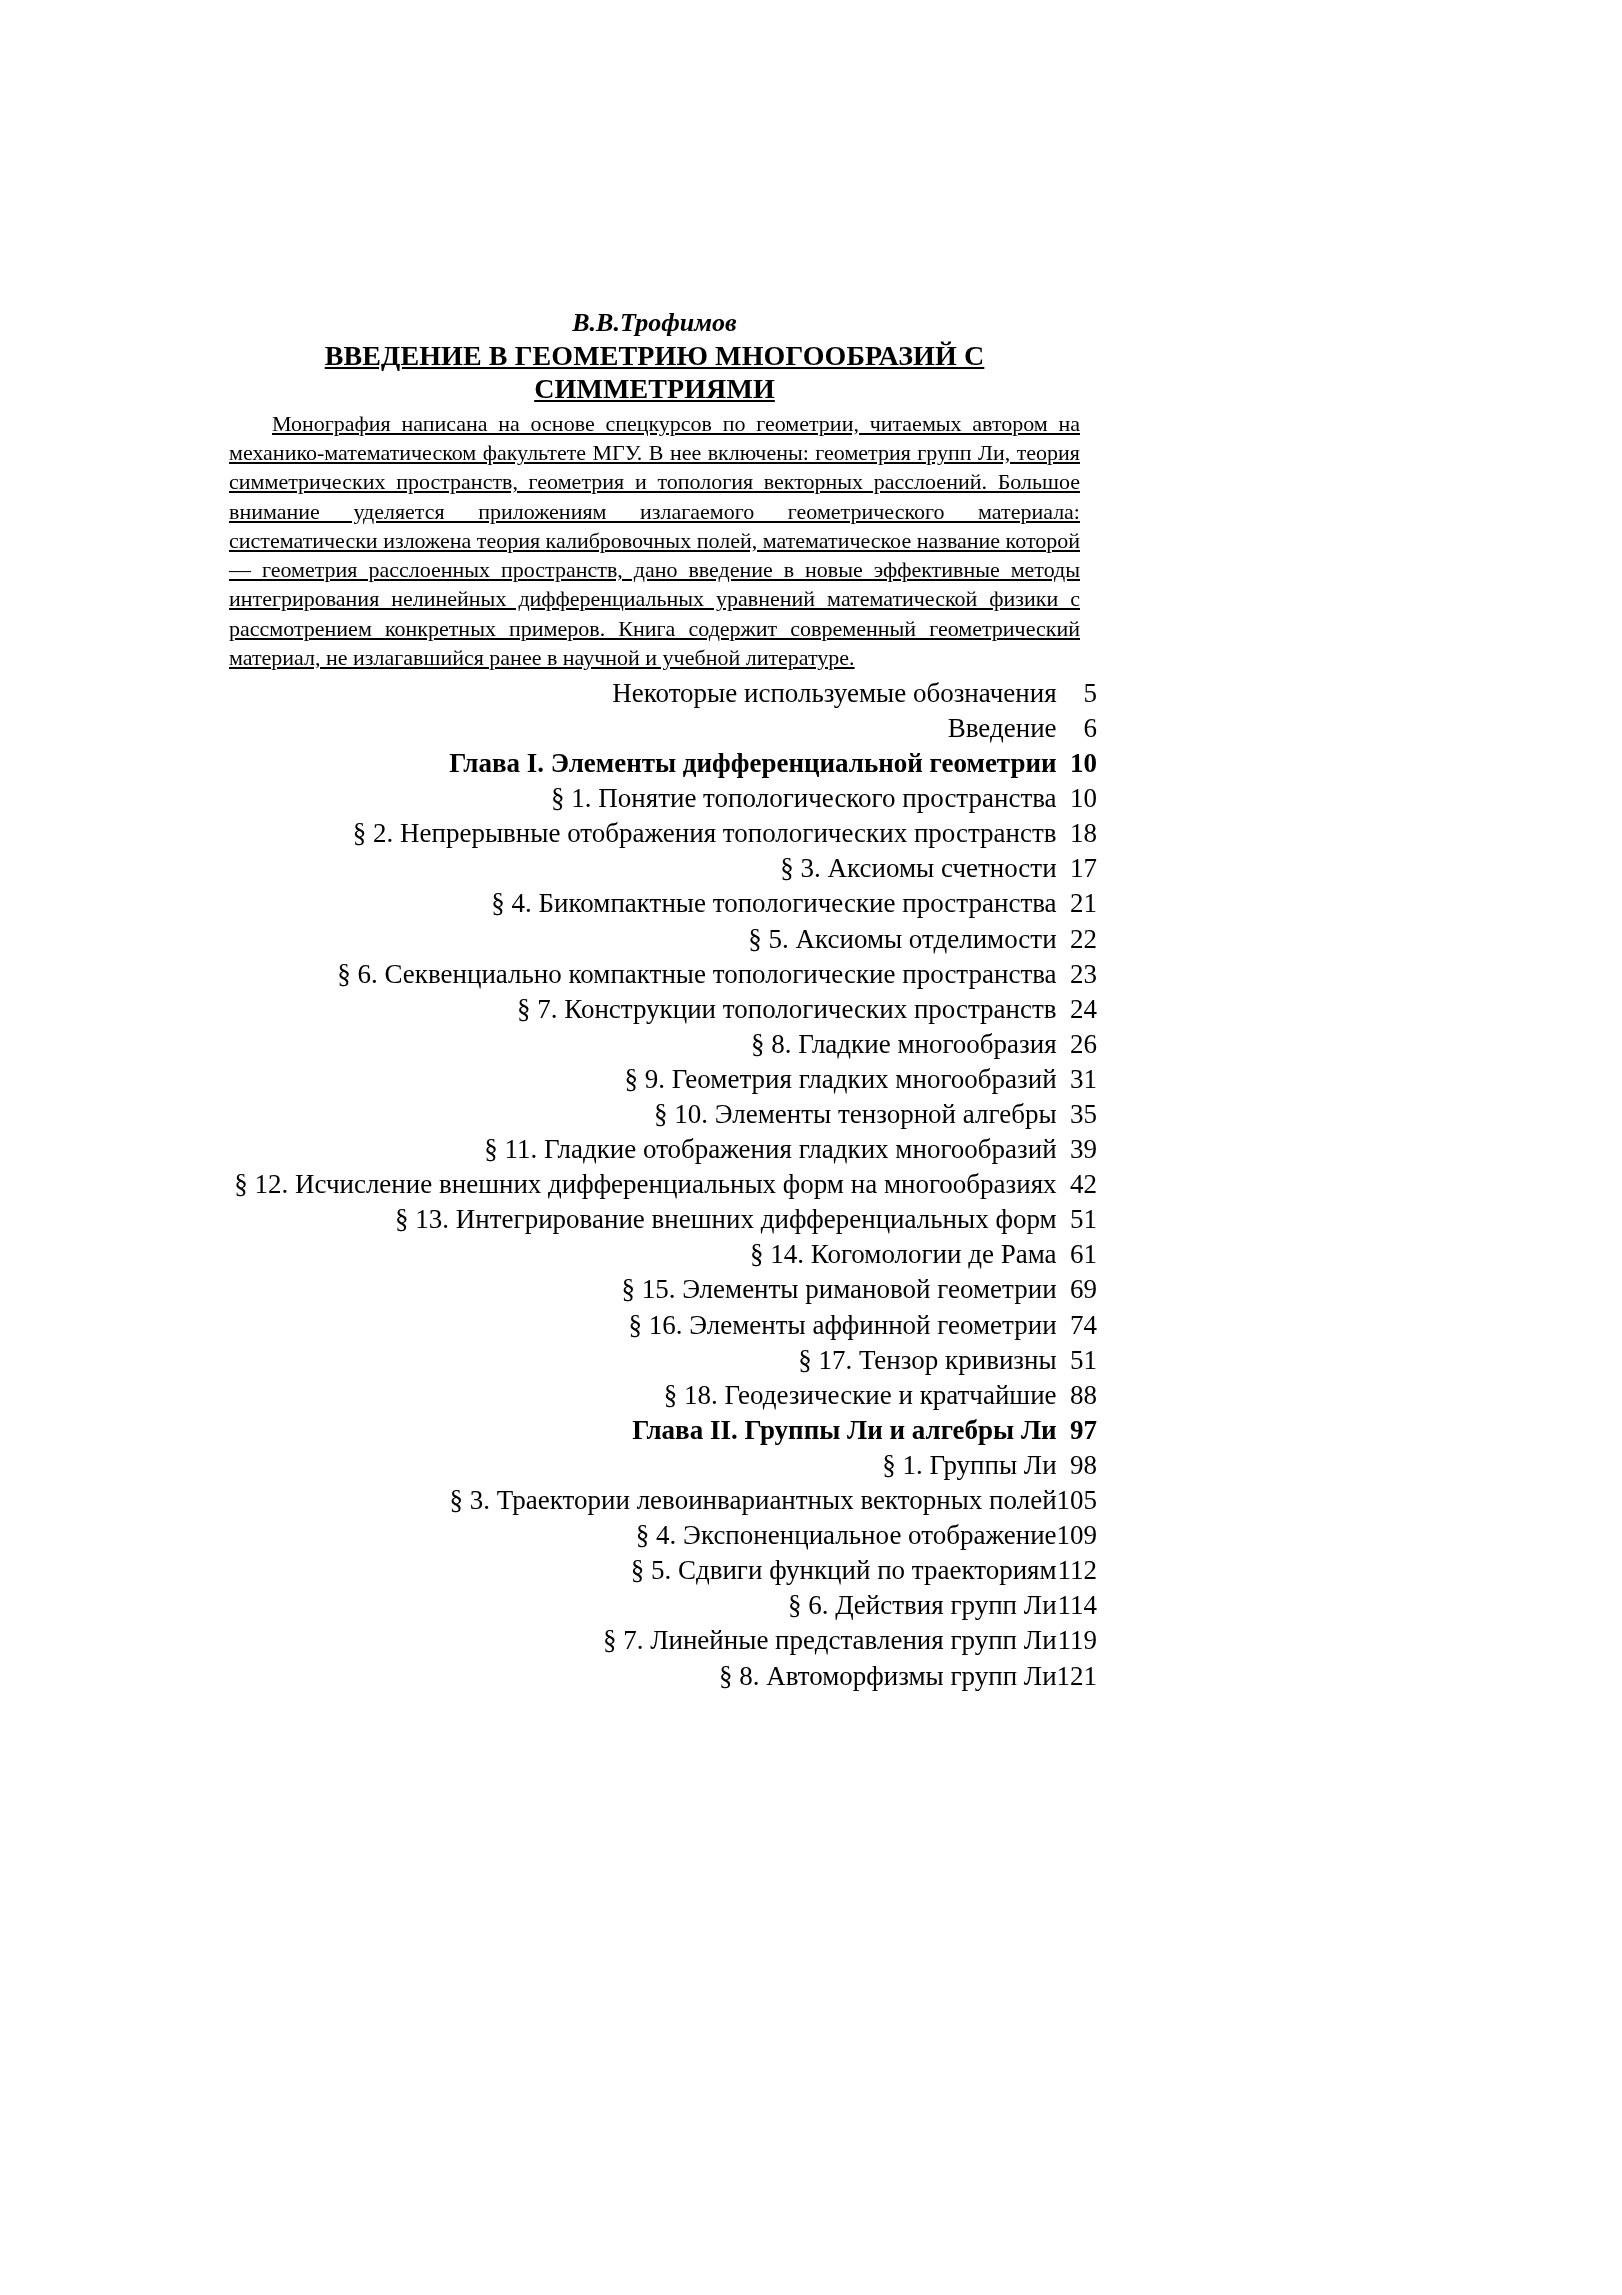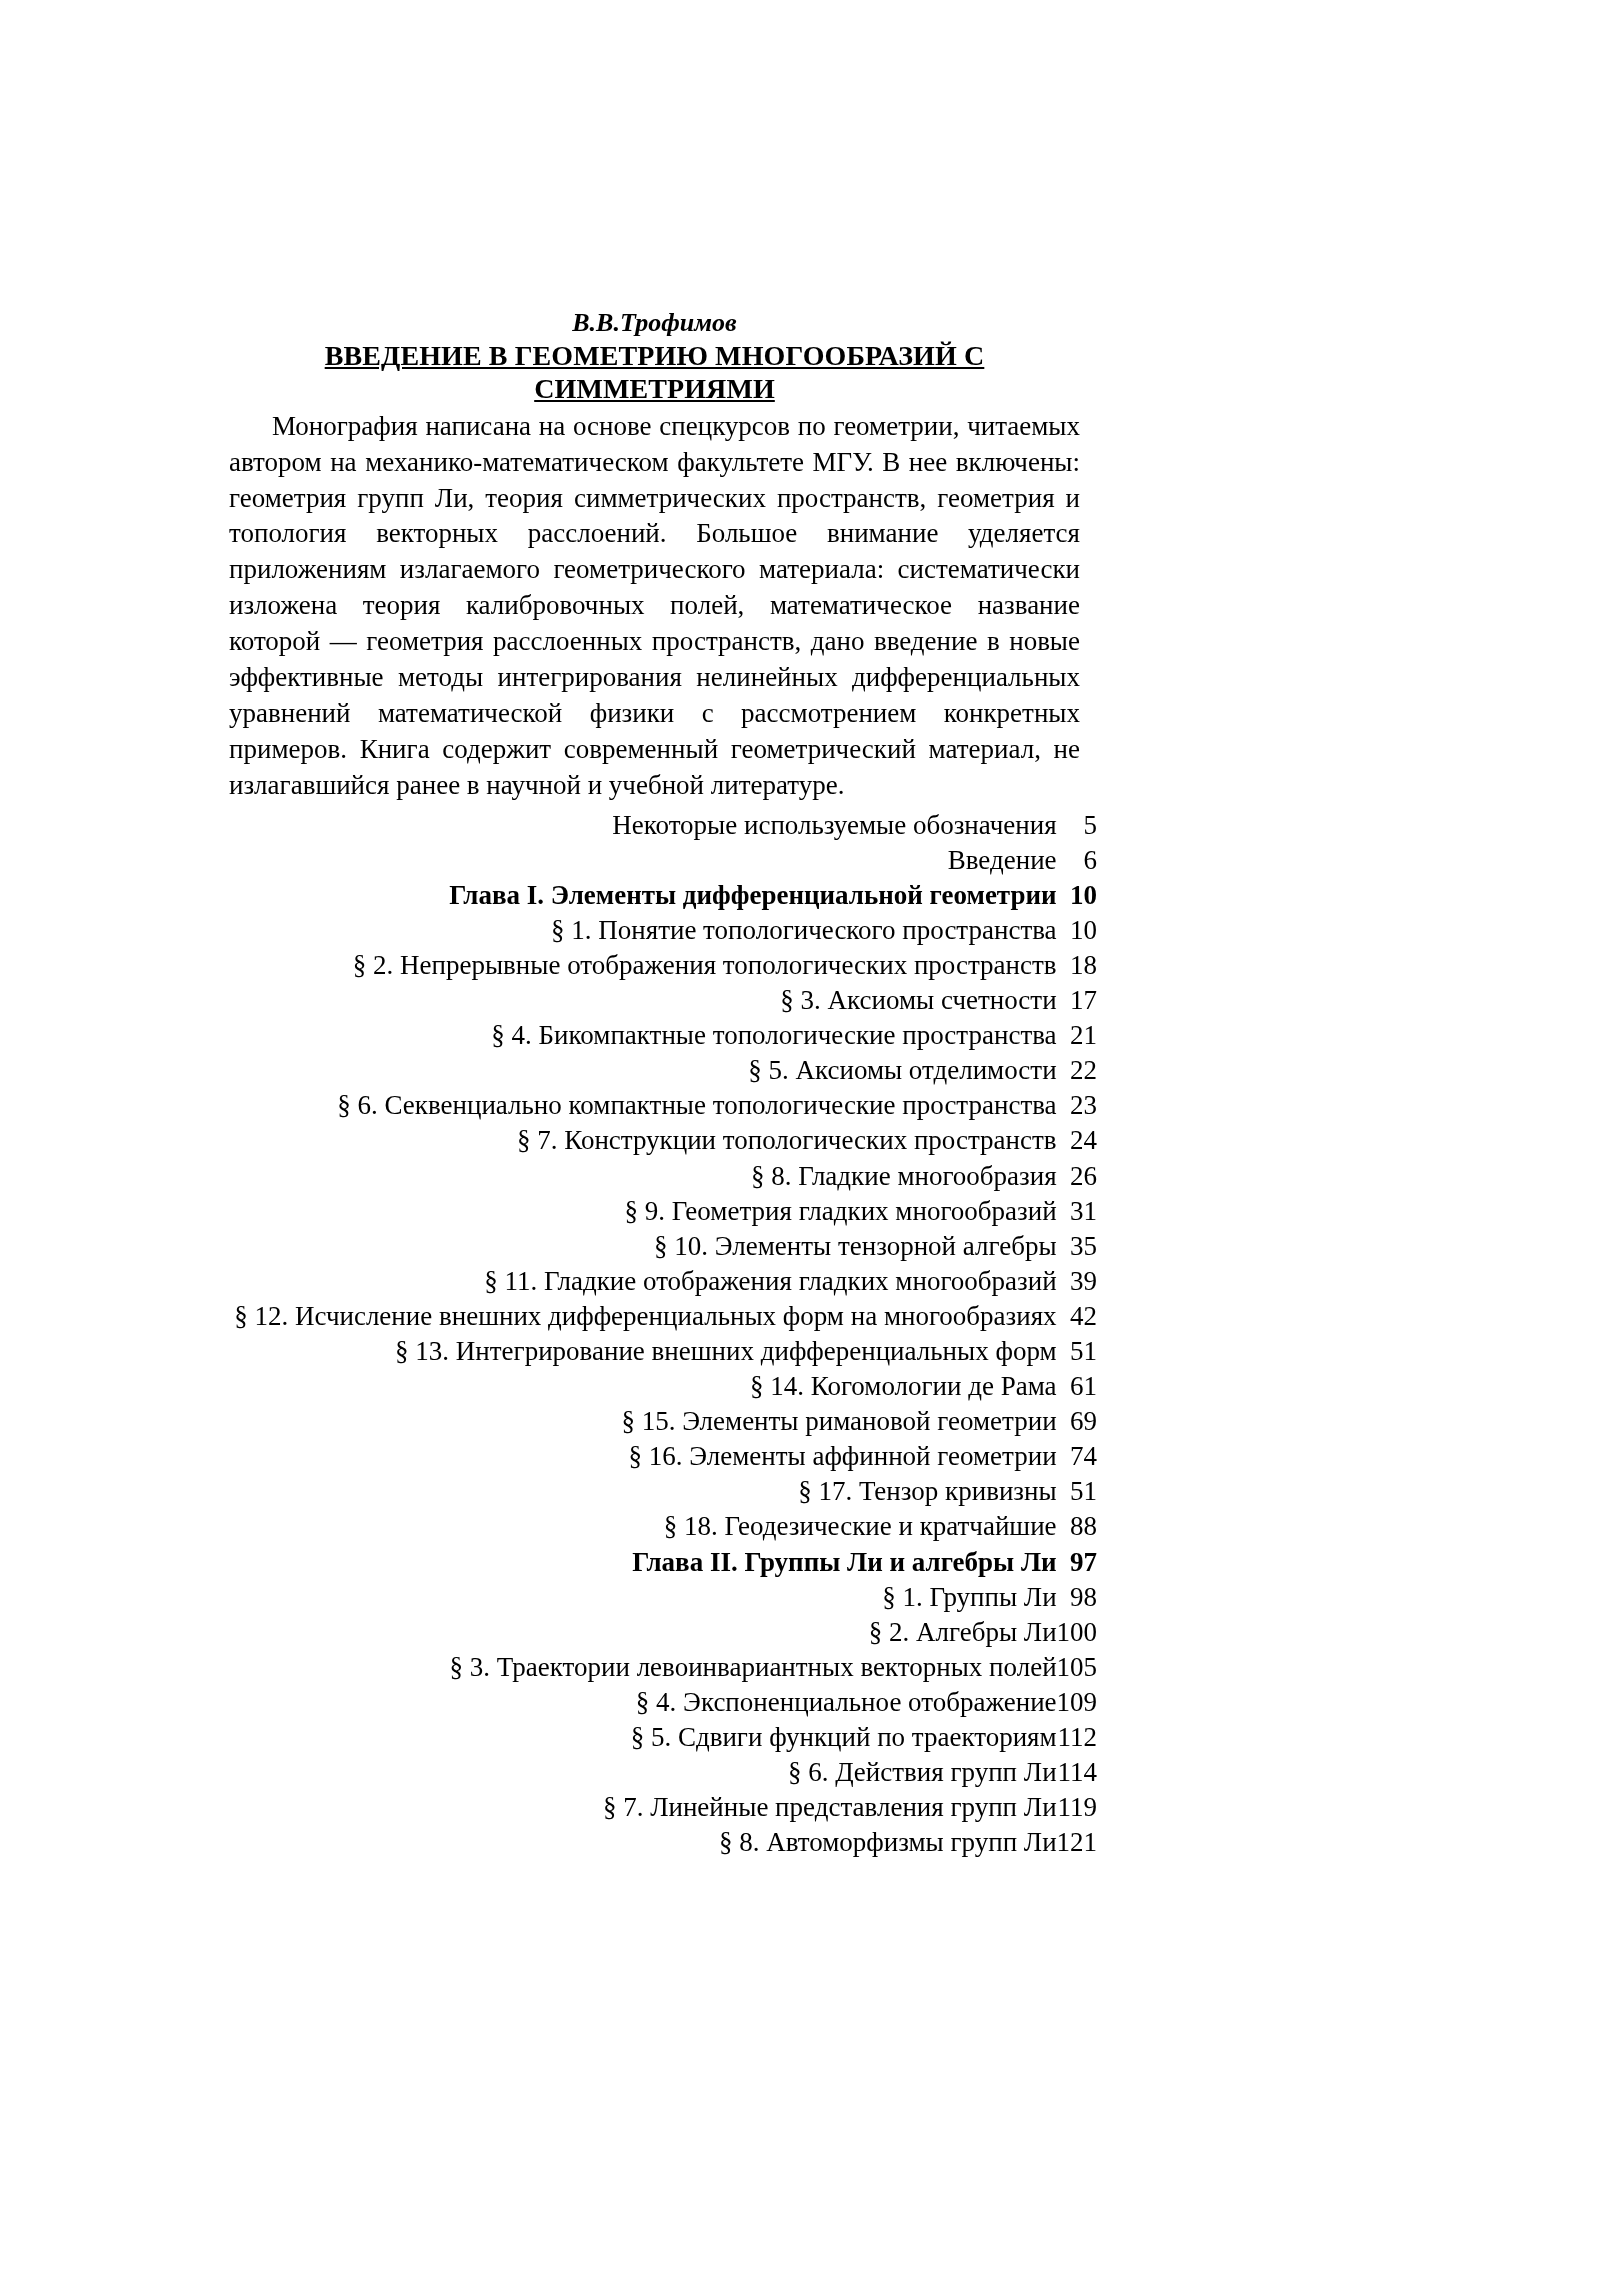--- a/index.html
+++ b/index.html
@@ -36,25 +36,26 @@
     font-weight: bold;
     font-size: 28px;
     line-height: 1.15;
     margin: 0 0 3.9px 0;
     letter-spacing: 0.1px;
     text-decoration: underline;
   }
   .abstract {
     text-align: justify;
     text-justify: inter-word;
-    font-size: 27px;
+    font-size: 22px;
     line-height: 1.33;
     margin: 0 0 3.9px 0;
     text-indent: 43px;
     hyphens: none;
+    text-decoration: underline;
   }
   .contents-heading {
     text-align: center;
     font-size: 27px;
     line-height: 1.3;
     margin: 0 0 1.3px 0;
   }
   .toc {
     width: 100%;
     border-collapse: collapse;
@@ -179,24 +180,20 @@
         </tr>
         <tr class="chapter">
           <td class="label">Глава II. Группы Ли и алгебры Ли</td>
           <td class="page-num">97</td>
         </tr>
         <tr class="entry">
           <td class="label">§ 1. Группы Ли</td>
           <td class="page-num">98</td>
         </tr>
         <tr class="entry">
-          <td class="label">§ 2. Алгебры Ли</td>
-          <td class="page-num">100</td>
-        </tr>
-        <tr class="entry">
           <td class="label">§ 3. Траектории левоинвариантных векторных полей</td>
           <td class="page-num">105</td>
         </tr>
         <tr class="entry">
           <td class="label">§ 4. Экспоненциальное отображение</td>
           <td class="page-num">109</td>
         </tr>
         <tr class="entry">
           <td class="label">§ 5. Сдвиги функций по траекториям</td>
           <td class="page-num">112</td>

